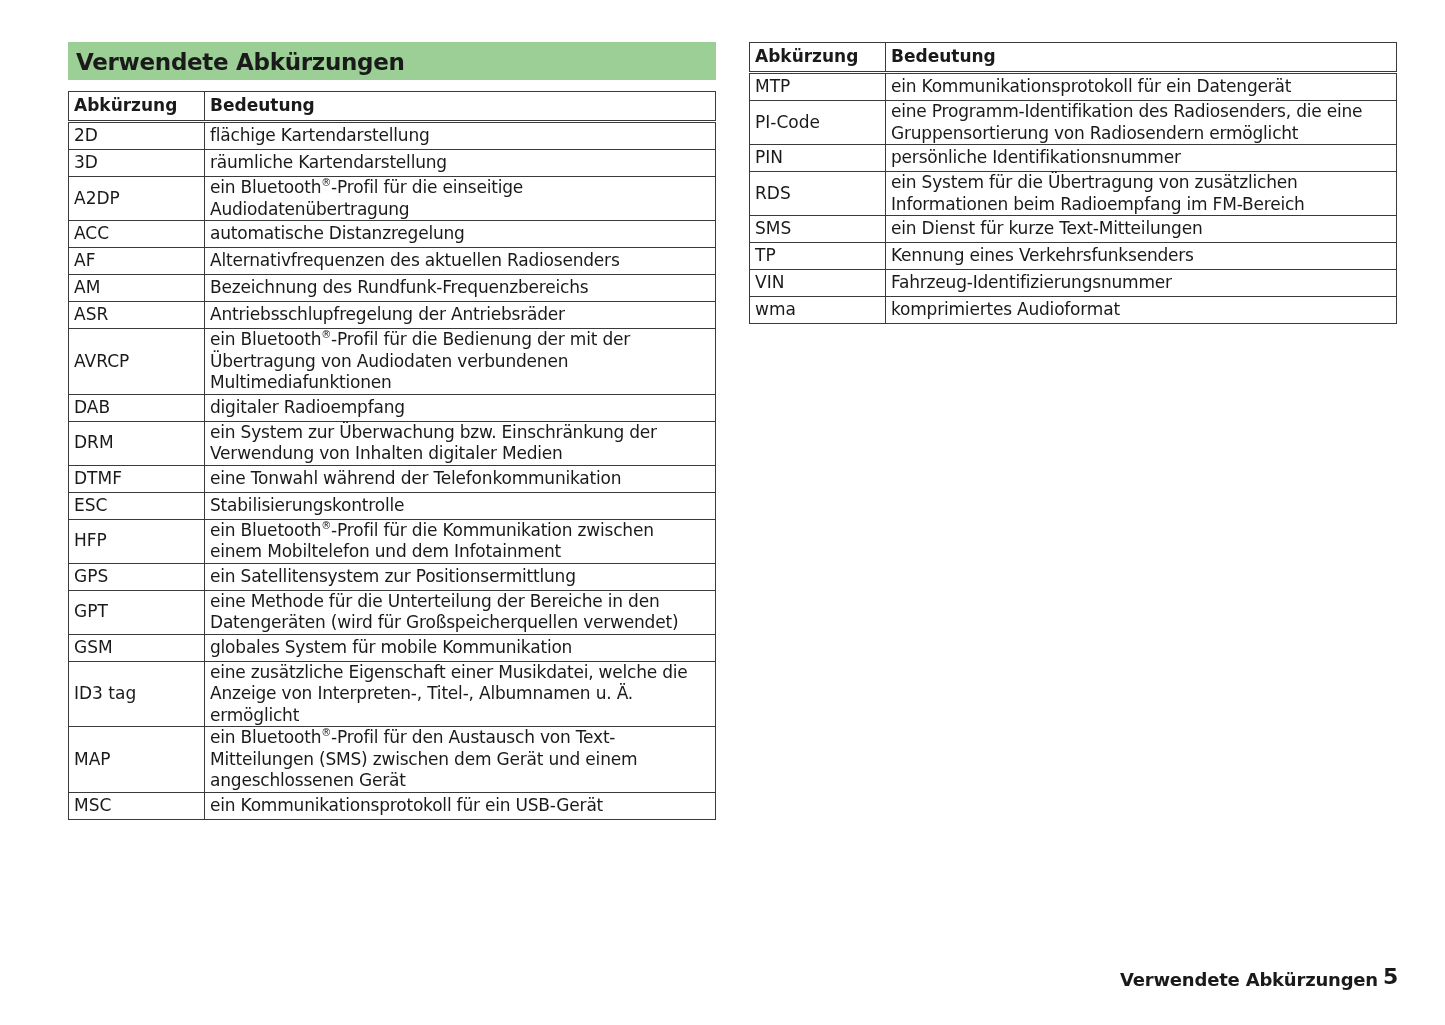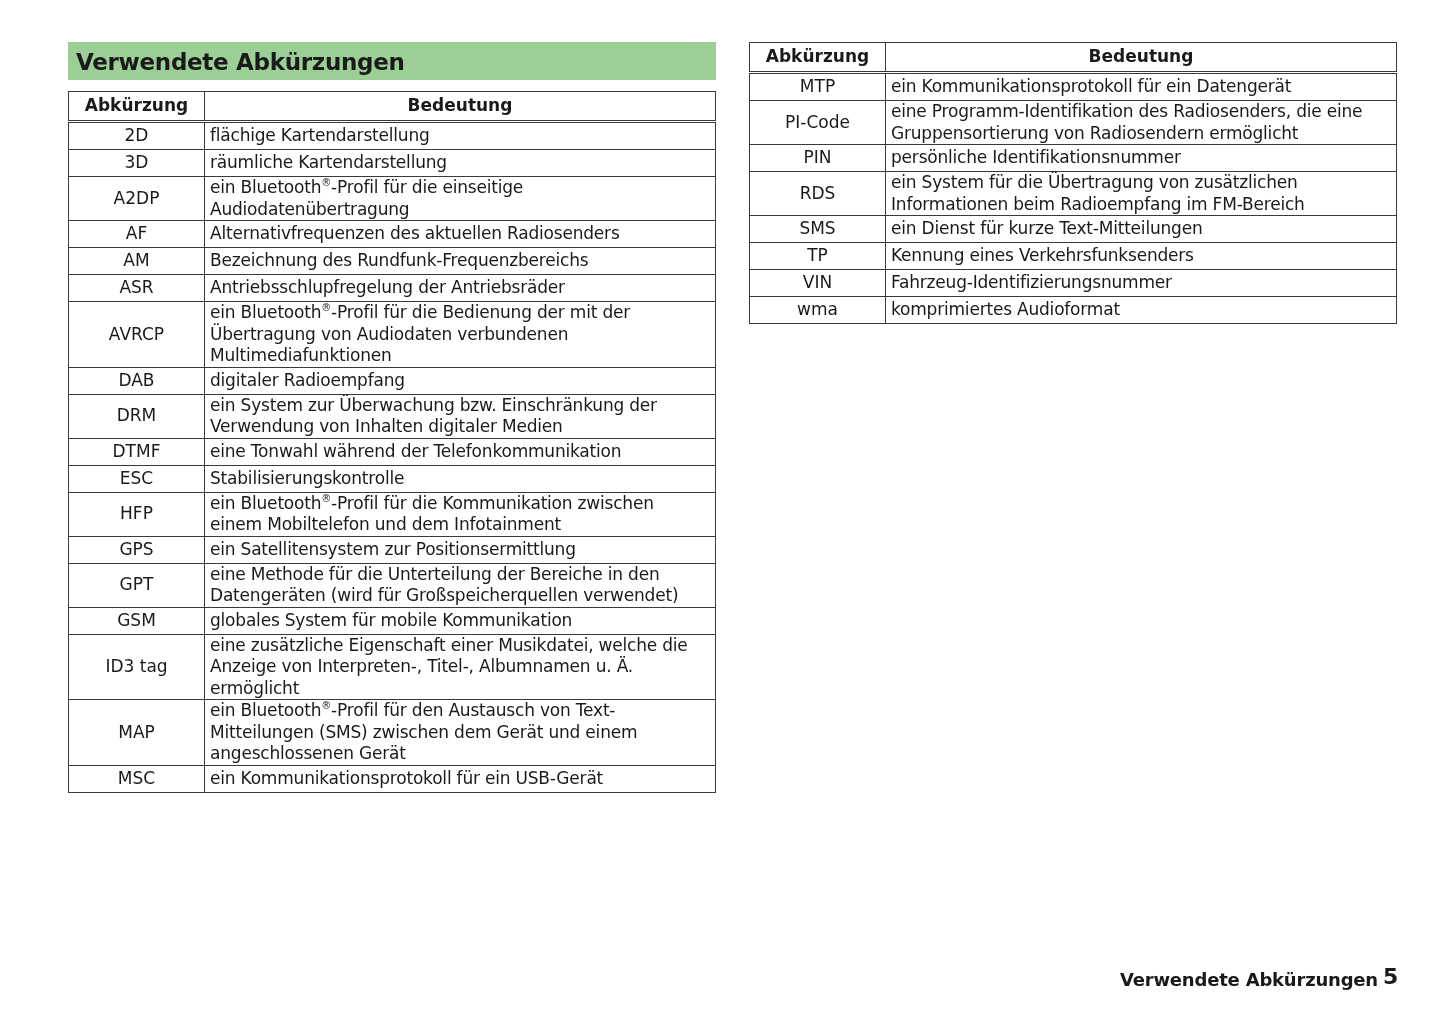--- a/index.html
+++ b/index.html
@@ -6,22 +6,22 @@
   body { width:1445px; height:1025px; position:relative; overflow:hidden;
          font-family:"DejaVu Sans", "Liberation Sans", sans-serif; color:#1a1a1a; }
   .title-bar { position:absolute; left:68px; top:42px; width:648px; height:38px;
                background:#9ccf96; box-sizing:border-box; padding-left:8px; }
   .title-bar h1 { margin:0; font-size:23px; line-height:40px; font-weight:bold; color:#1a1a1a; letter-spacing:-0.3px; }
   table { position:absolute; border-collapse:collapse; font-size:17px; table-layout:fixed; }
   #tbl-left { left:68px; top:91px; width:648px; }
   #tbl-right { left:749px; top:42px; width:648px; }
   col.c1 { width:136px; }
   th, td { border:1.3px solid #3a3a3a; padding:0 5px; line-height:21.5px; vertical-align:middle; }
-  th { font-weight:bold; text-align:center; height:28px; border-bottom:3px double #3a3a3a; }
-  th.abbr, td.abbr { text-align:center; }
+  th { font-weight:bold; text-align:left; height:28px; border-bottom:3px double #3a3a3a; }
+  th.abbr, td.abbr { text-align:left; }
   td { height:26px; }
   td.desc { letter-spacing:-0.2px; }
   sup { font-size:10px; line-height:0; vertical-align:super; }
   .footer-title { position:absolute; left:1120px; top:969px; font-size:18px; font-weight:bold; letter-spacing:-0.2px; }
   .page-number { position:absolute; left:1383px; top:964px; font-size:22px; font-weight:bold; }
 </style>
 </head>
 <body>
 
 <div class="title-bar">
@@ -44,20 +44,24 @@
         <td class="abbr">2D</td>
         <td class="desc">flächige Kartendarstellung</td>
       </tr>
       <tr>
         <td class="abbr">3D</td>
         <td class="desc">räumliche Kartendarstellung</td>
       </tr>
       <tr>
         <td class="abbr">A2DP</td>
         <td class="desc">ein Bluetooth<sup>®</sup>-Profil für die einseitige Audiodatenübertragung</td>
+      </tr>
+      <tr>
+        <td class="abbr">ACC</td>
+        <td class="desc">automatische Distanzregelung</td>
       </tr>
       <tr>
         <td class="abbr">AF</td>
         <td class="desc">Alternativfrequenzen des aktuellen Radiosenders</td>
       </tr>
       <tr>
         <td class="abbr">AM</td>
         <td class="desc">Bezeichnung des Rundfunk-Frequenzbereichs</td>
       </tr>
       <tr>

